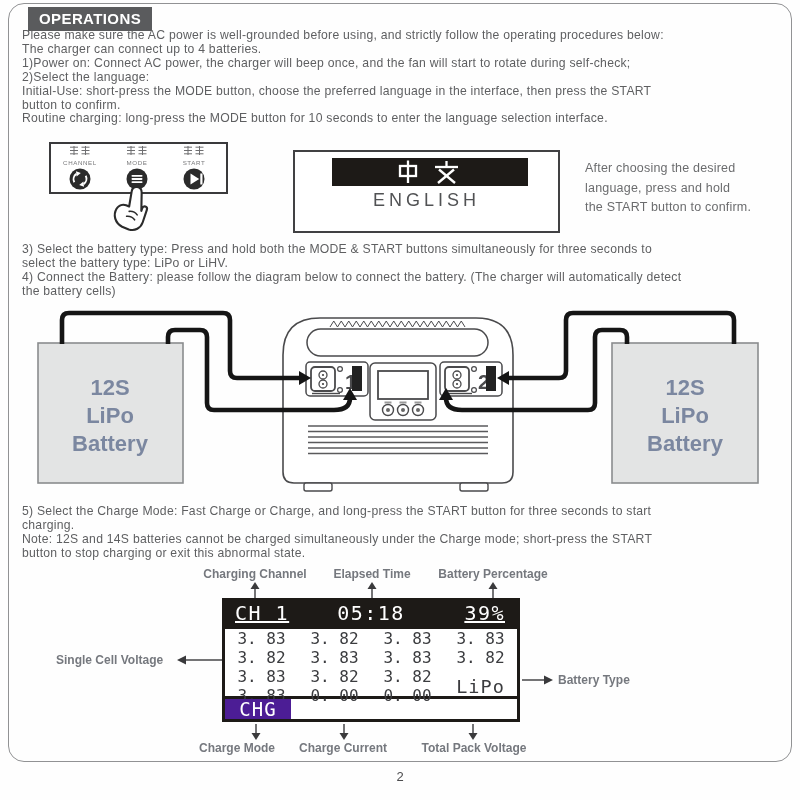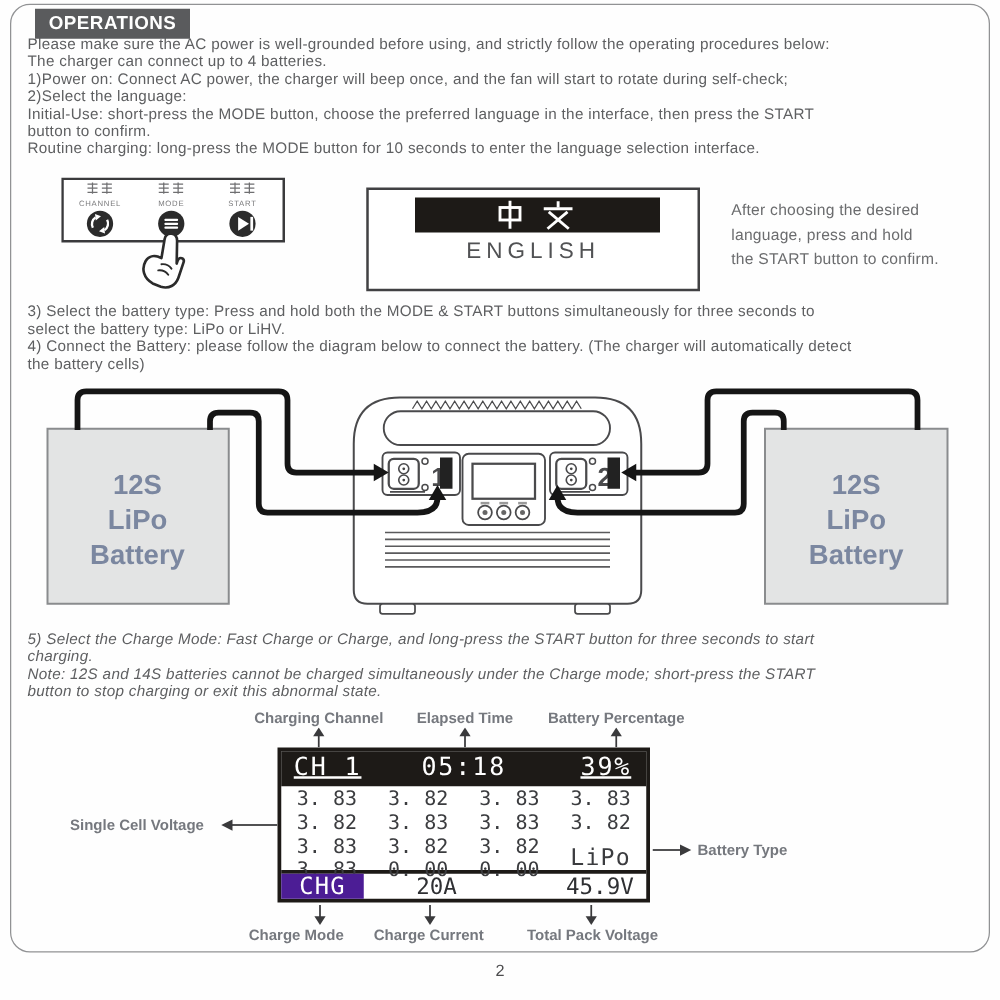--- a/index.html
+++ b/index.html
@@ -243,21 +243,21 @@
       <path d="M 627 344 V 337 Q 627 330 620 330 H 602 Q 595 330 595 337 V 403 Q 595 410 588 410 H 462 Q 446 410 446 398 V 394"></path>
     </g>
     <g fill="#151515">
       <polygon points="311,378 299,371 299,385"></polygon>
       <polygon points="350,388 343,400 357,400"></polygon>
       <polygon points="497,378 509,371 509,385"></polygon>
       <polygon points="446,388 439,400 453,400"></polygon>
     </g>
   </svg>
 
-  <div class="abs body-text" style="left:22px; top:505px;font-style:italic;">5) Select the Charge Mode: Fast Charge or Charge, and long-press the START button for three seconds to start
+  <div class="abs body-text" style="left:22px; top:505px;">5) Select the Charge Mode: Fast Charge or Charge, and long-press the START button for three seconds to start
 charging.
 Note: 12S and 14S batteries cannot be charged simultaneously under the Charge mode; short-press the START
 button to stop charging or exit this abnormal state.</div>
 
   <div class="callout ctr" style="left:255px; top:567px;">Charging Channel</div>
   <div class="callout ctr" style="left:372px; top:567px;">Elapsed Time</div>
   <div class="callout ctr" style="left:493px; top:567px;">Battery Percentage</div>
   <svg class="arr" style="left:249px; top:582px;" width="12" height="16">
       <polygon points="6,0 1.5,7 10.5,7"></polygon>
       <rect x="5.3" y="6" width="1.4" height="10"></rect>
@@ -289,24 +289,20 @@
       <div class="lcd-cell">3. 83</div>
       <div class="lcd-cell">3. 82</div>
       <div class="lcd-cell">3. 82</div>
       <div class="lcd-lipo">LiPo</div>
       <div class="lcd-cell">3. 83</div>
       <div class="lcd-cell">0. 00</div>
       <div class="lcd-cell">0. 00</div>
     </div>
     <div class="lcd-footer">
       <div class="lcd-chg">CHG</div>
-      <div class="lcd-vals">
-        <span class="lcd-cur">20A</span>
-        <span class="lcd-volt">45.9V</span>
-      </div>
     </div>
   </div>
 
   <div class="callout" style="left:56px; top:653px; width:118px; text-align:left;">Single Cell Voltage</div>
   <svg class="arr" style="left:176px; top:654px;" width="46" height="12">
       <polygon points="1,6 10,1.5 10,10.5"></polygon>
       <rect x="9" y="5.3" width="37" height="1.4"></rect>
     </svg>
 
   <svg class="arr" style="left:522px; top:674px;" width="32" height="12">

